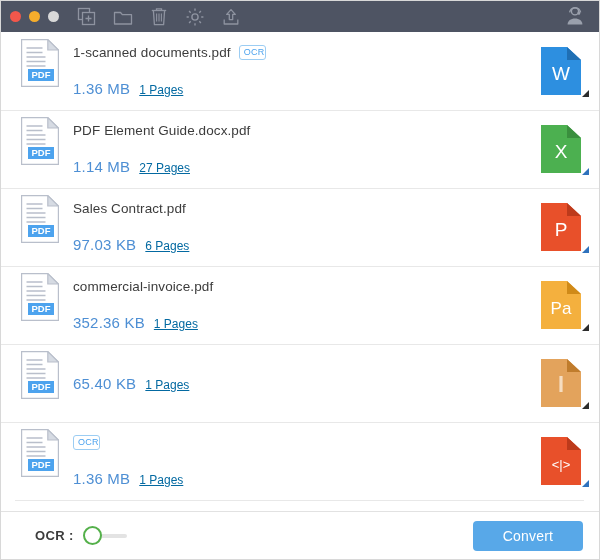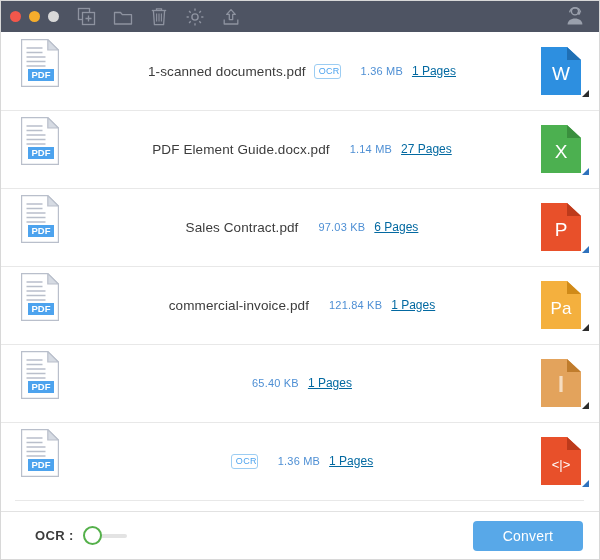--- a/index.html
+++ b/index.html
@@ -123,21 +123,21 @@
     position: absolute;
     left: 0; top: 0;
     width: 38px;
     height: 48px;
   }
 
   .rowtext {
     flex: 1 1 auto;
     min-width: 0;
     display: flex;
-    flex-direction: row;
+    flex-direction: column;
     justify-content: center;
     gap: 20px;
   }
   .line1 {
     display: flex;
     align-items: center;
     gap: 8px;
   }
   .fname {
     font-size: 13.5px;
@@ -154,21 +154,21 @@
     line-height: 11px;
     letter-spacing: 0.3px;
     background: #ffffff;
   }
   .line2 {
     display: flex;
     align-items: baseline;
     gap: 9px;
   }
   .fsize {
-    font-size: 11px;
+    font-size: 15px;
     color: #4e8fd4;
     letter-spacing: 0.2px;
     white-space: nowrap;
   }
   .fpages {
     font-size: 12px;
     color: #0369a1;
     text-decoration: underline;
     cursor: pointer;
     white-space: nowrap;
@@ -438,21 +438,21 @@
           </g>
           <rect x="7" y="30" width="26" height="12" fill="#4da3ee"></rect>
           <text x="20" y="39.3" font-family="Liberation Sans, sans-serif" font-size="9.5" font-weight="bold" fill="#ffffff" text-anchor="middle">PDF</text>
         </svg>
       </div>
       <div class="rowtext">
         <div class="line1">
           <span class="fname">commercial-invoice.pdf</span>
         </div>
         <div class="line2">
-          <span class="fsize">121.84 KB</span>
+          <span class="fsize">352.36 KB</span>
           <span class="fpages">1 Pages</span>
         </div>
       </div>
       <div class="fmt">
         <svg width="44" height="50" viewBox="0 0 44 50">
           <path d="M2 1h26l14 13v35H2z" fill="#f4b03e"></path>
           <path d="M28 1l14 13H28z" fill="#d08a18"></path>
           <text x="22" y="34" font-family="Liberation Sans, sans-serif" font-size="17" fill="#ffffff" text-anchor="middle">Pa</text>
         </svg>
         <span class="caret"></span>

